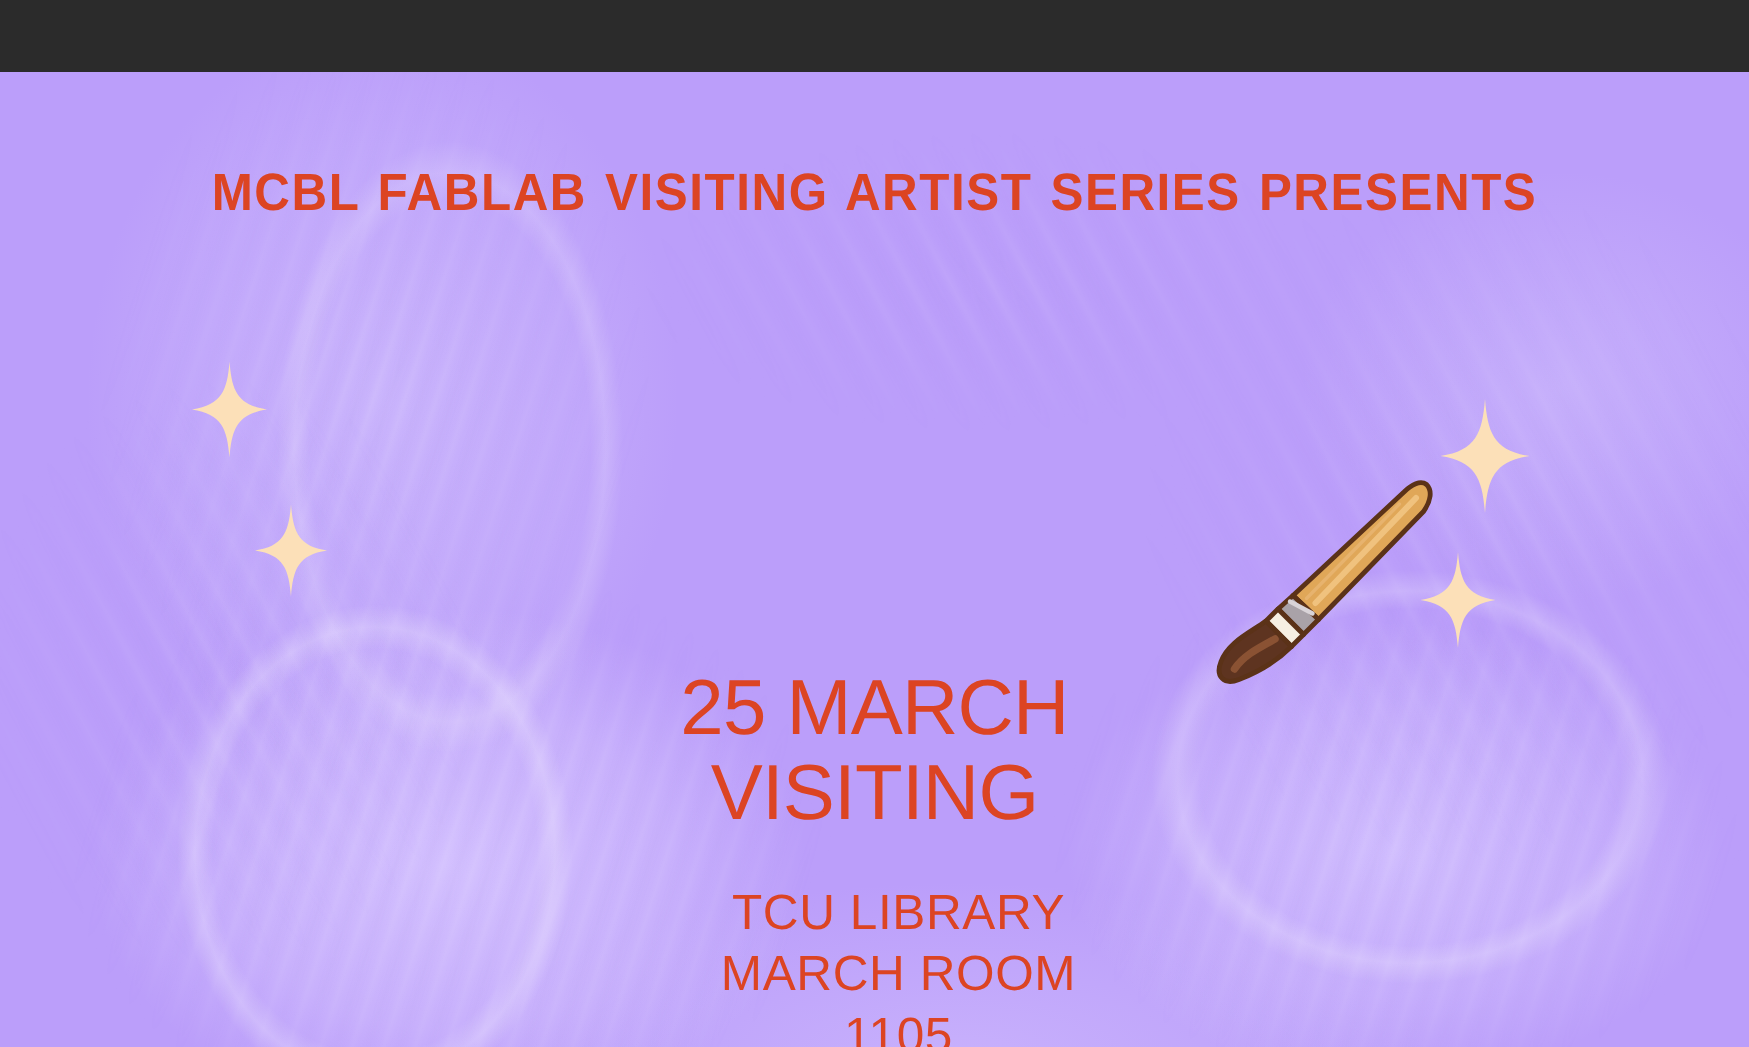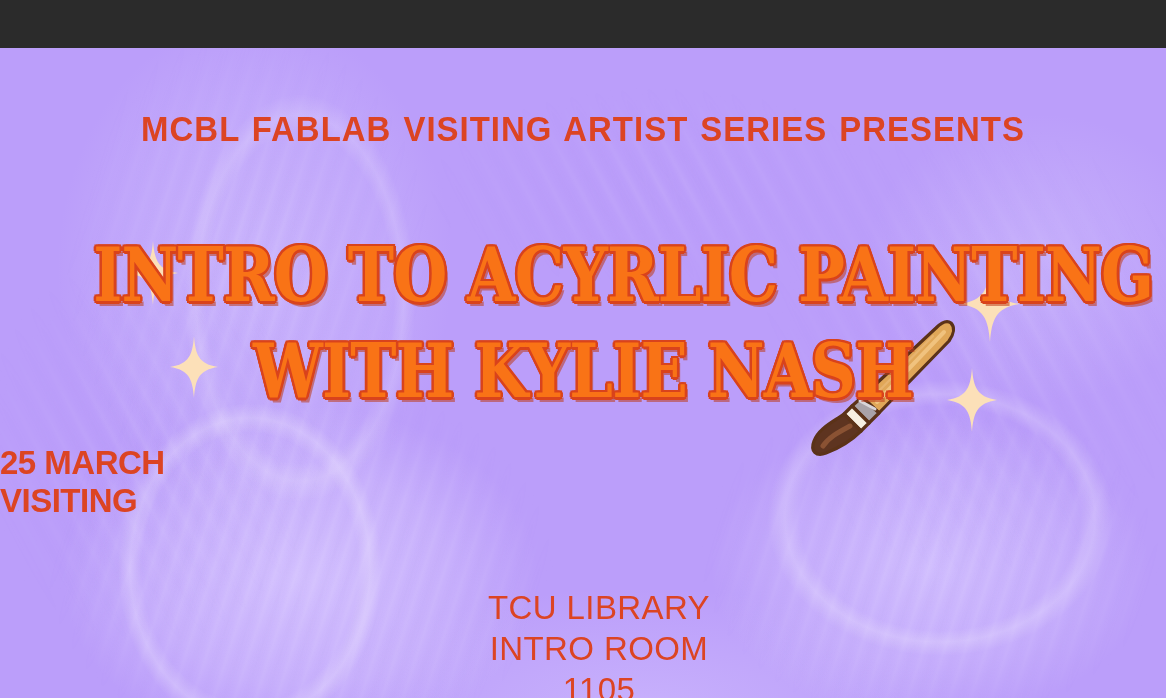--- a/index.html
+++ b/index.html
@@ -161,25 +161,25 @@
   }
   .title-line.line2 {
     margin-top: 24px;
   }
 
   .datetime {
     position: absolute;
     top: 398px;
     left: 0;
     right: 0;
-    text-align: left;
+    text-align: center;
     color: #dc4423;
     font-family: "Liberation Sans", sans-serif;
-    font-weight: 700;
-    font-size: 33px;
+    font-weight: 400;
+    font-size: 52px;
     line-height: 1.0;
     letter-spacing: -0.5px;
   }
   .datetime span {
     display: block;
     margin-bottom: 5px;
   }
 
   .venue {
     position: absolute;
@@ -264,30 +264,26 @@
 
         <path d="M45 116 C34 122 24 127 18 136" stroke="#8a5233" stroke-width="5" fill="none" stroke-linecap="round"></path>
       </g>
     </svg>
   </div>
 
   <div class="content">
 
     <div class="eyebrow">MCBL FABLAB VISITING ARTIST SERIES PRESENTS</div>
 
-    <div class="title-block">
-      <span class="title-line line1">INTRO TO ACYRLIC PAINTING</span>
-      <span class="title-line line2">WITH KYLIE NASH</span>
-    </div>
 
     <div class="datetime">
       <span>25 MARCH</span>
       <span>VISITING</span>
     </div>
 
     <div class="venue">
       <span>TCU LIBRARY</span>
-      <span>INTRO ROOM</span>
+      <span>MARCH ROOM</span>
       <span>1105</span>
     </div>
 
   </div>
 </div>
 
 </body></html>

